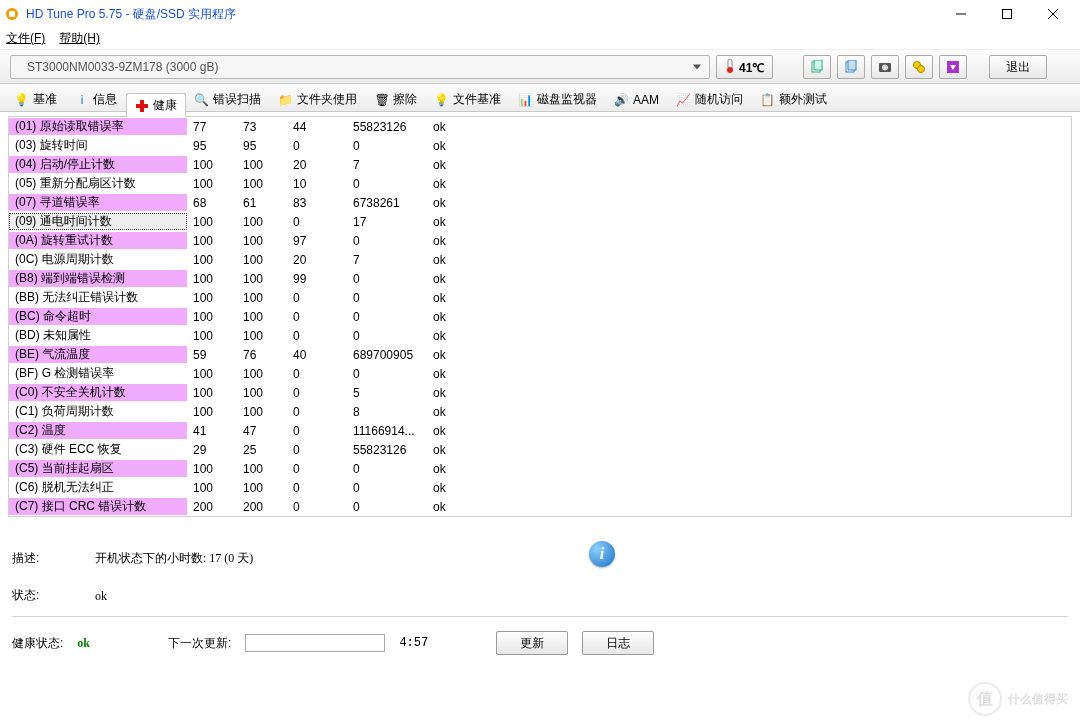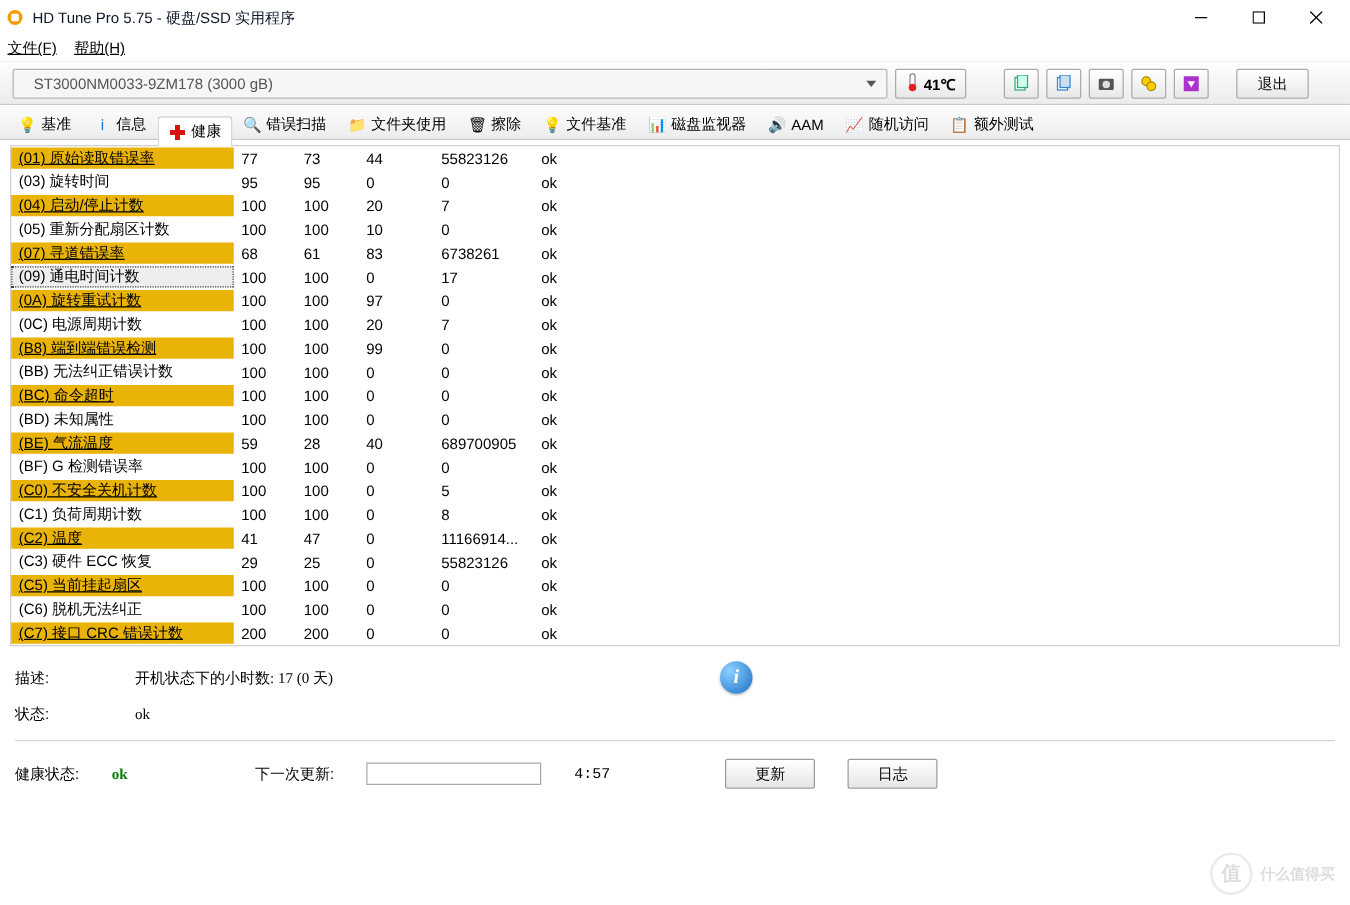--- a/index.html
+++ b/index.html
@@ -1,20 +1,20 @@
 <!DOCTYPE html>
 <html><head>
 <meta charset="utf-8">
 <style>
 * { margin: 0; padding: 0; box-sizing: border-box; font-family: "Microsoft YaHei", "SimSun", Tahoma, sans-serif; font-size: 12px; }
 body { background: #fff; width: 1080px; height: 724px; overflow: hidden; display: flex; flex-direction: column; }
 
 .titlebar { height: 28px; display: flex; align-items: center; padding: 0 4px; background: #fff; }
 .titlebar .app-icon { width: 16px; height: 16px; margin-right: 6px; }
-.titlebar .title { flex: 1; color: #0f172a; font-size: 12px; }
+.titlebar .title { flex: 1; color: #1d4ed8; font-size: 12px; }
 .win-controls { display: flex; }
 .win-btn { width: 46px; height: 28px; display: flex; align-items: center; justify-content: center; color: #000; }
 
 .menubar { height: 22px; display: flex; align-items: center; padding: 0 6px; gap: 14px; background: #fff; border-bottom: 1px solid #eee;}
 .menubar span { color: #000; text-decoration: underline; }
 
 .toolbar-row { height: 34px; background: linear-gradient(#fdfdfd,#ececec); border-top: 1px solid #fff; border-bottom: 1px solid #c9c9c9; display: flex; align-items: center; padding: 0 10px; gap: 6px; }
 .drive-select { flex: 1; max-width: 700px; height: 24px; background: #f6f6f6; border: 1px solid #b7b7b7; border-radius: 2px; display: flex; align-items: center; padding: 0 16px; color: #555; font-family: "Courier New", monospace; position: relative;}
 .drive-select::after { content: ""; position: absolute; right: 8px; top: 50%; width: 0; height: 0; border-left: 4px solid transparent; border-right: 4px solid transparent; border-top: 5px solid #555; transform: translateY(-50%); }
 
@@ -34,31 +34,31 @@
 .thead .col { padding: 0 6px; border-right: 1px solid #e3e3e3; color: #333; }
 .col-id { width: 178px; }
 .col-cur { width: 50px; }
 .col-worst { width: 50px; }
 .col-thres { width: 60px; }
 .col-data { width: 80px; }
 .col-status { flex: 1; }
 
 .tbody { }
 .trow { display: flex; height: 19px; align-items: center; }
-.trow.shaded .col-id { background: #eab308; text-decoration: underline; }
+.trow.shaded .col-id { background: #f0abfc; }
 .trow .col { padding: 0 6px; overflow: hidden; white-space: nowrap; }
 .trow.selected .col-id { outline: 1px dotted #444; outline-offset: -1px; background: #eeeeee;}
 
 .footer-block { padding: 8px 4px 0 4px; }
-.desc-line { display: flex; align-items: center; gap: 46px; padding: 4px 0; }
+.desc-line { display: flex; align-items: flex-end; gap: 33px; padding: 4px 0; margin-top: 12px; }
 .desc-line .lbl { width: 50px; }
 .desc-line .val { font-family: "SimSun", serif; font-weight: normal; }
 hr.sep { border: none; border-top: 1px solid #d6d6d6; margin: 8px 0; }
 
-.bottom-row { display: flex; align-items: center; gap: 26px; padding: 6px 0 10px 0; }
+.bottom-row { display: flex; align-items: center; gap: 14px; padding: 6px 0 10px 0; }
 .bottom-row .lbl { }
 .bottom-row .ok { color: #008000; font-weight: bold; font-family: "SimSun", serif; }
 .progress { width: 140px; height: 18px; border: 1px solid #aaa; background: #fff; }
 .std-btn { width: 72px; height: 24px; background: linear-gradient(#fff,#e6e6e6); border: 1px solid #9c9c9c; border-radius: 2px; box-shadow: inset 0 1px 0 #fff; }
 
 .watermark { position: absolute; right: 12px; bottom: 8px; opacity: 0.28; display: flex; align-items: center; gap: 6px; font-size: 18px; color: #888; font-weight: bold; }
 .watermark .circ { width: 34px; height: 34px; border: 2px solid #bbb; border-radius: 50%; display: flex; align-items: center; justify-content: center; font-size: 16px; }
 
 .info-circle { width: 26px; height: 26px; border-radius: 50%; background: radial-gradient(circle at 30% 30%, #8bd0ff, #1a6fc4); display: flex; align-items: center; justify-content: center; color: #fff; font-family: Georgia, serif; font-style: italic; font-weight: bold; font-size: 16px; box-shadow: 0 1px 2px rgba(0,0,0,.3);}
 </style>
@@ -293,21 +293,21 @@
           <div class="col col-id">(BD) 未知属性</div>
           <div class="col col-cur">100</div>
           <div class="col col-worst">100</div>
           <div class="col col-thres">0</div>
           <div class="col col-data">0</div>
           <div class="col col-status">ok</div>
         </div>
         <div class="trow shaded">
           <div class="col col-id">(BE) 气流温度</div>
           <div class="col col-cur">59</div>
-          <div class="col col-worst">28</div>
+          <div class="col col-worst">76</div>
           <div class="col col-thres">40</div>
           <div class="col col-data">689700905</div>
           <div class="col col-status">ok</div>
         </div>
         <div class="trow">
           <div class="col col-id">(BF) G 检测错误率</div>
           <div class="col col-cur">100</div>
           <div class="col col-worst">100</div>
           <div class="col col-thres">0</div>
           <div class="col col-data">0</div>

